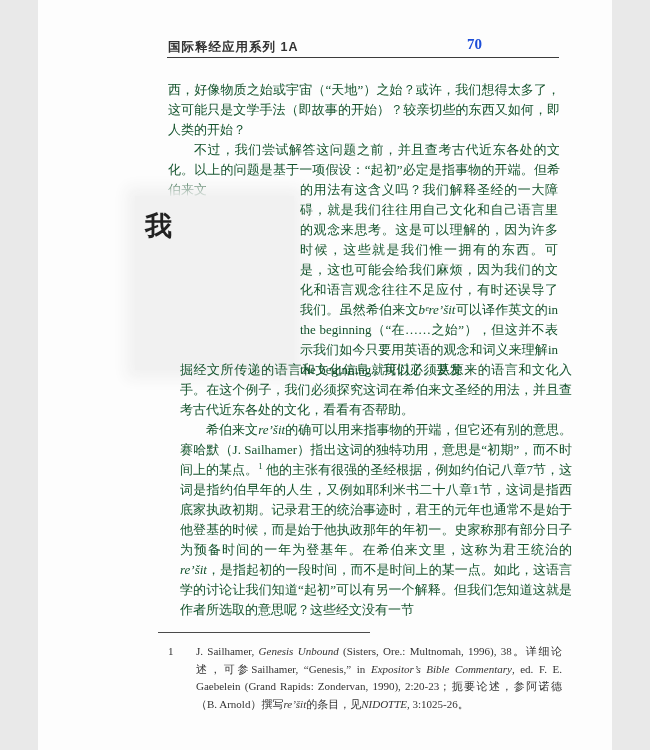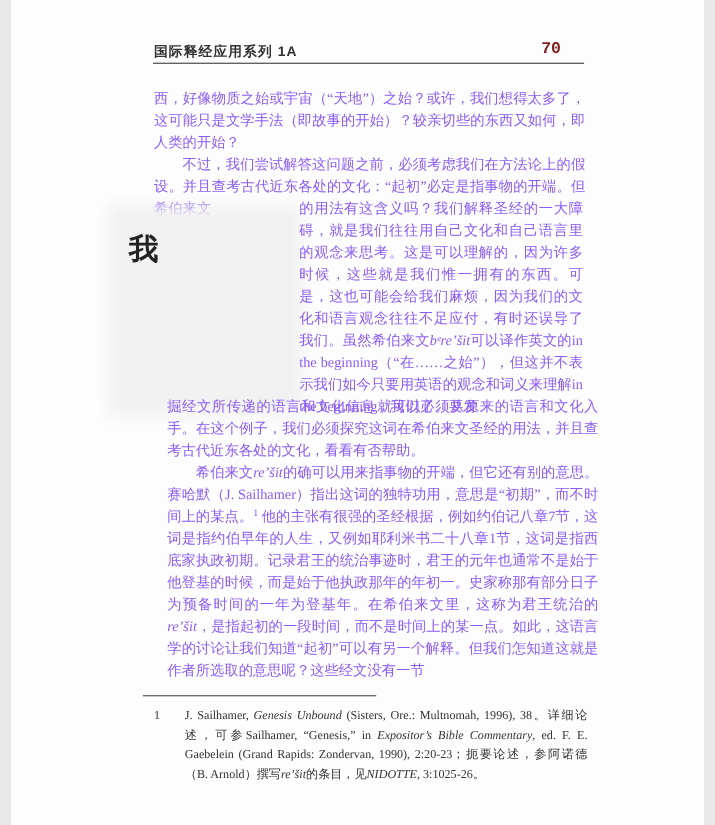--- a/index.html
+++ b/index.html
@@ -1,38 +1,38 @@
 <!DOCTYPE html>
 <html lang="zh-Hans"><head>
 <meta charset="utf-8">
 <style>
   html,body { margin:0; padding:0; }
   body { background:#e9e9e9; font-family:"Liberation Serif", serif; }
   .page {
-    position:relative; width:630px; height:750px; margin:0 auto;
+    position:relative; width:574px; height:750px; margin:0 auto;
     background:var(--page-bg,#fdfdfd); overflow:hidden;
     color:var(--text-color,#2e2e2e);
   }
   
   .header-title {
     position:absolute; left:130px; top:39px; width:260px;
     font-family:"Liberation Sans", sans-serif; font-weight:bold;
     font-size:12.5px; letter-spacing:1px; color:#333;
   }
   .header-page {
     position:absolute; right:130px; top:36px;
-    font-family:Liberation Mono, monospace; font-weight:bold;
-    font-size:15px; color:#7f1d1d;
+    font-family:Liberation Serif, serif; font-weight:bold;
+    font-size:15px; color:#1d4ed8;
   }
   .header-rule {
     position:absolute; left:129px; top:57px; width:392px; height:0;
     border-top:1.6px solid #3c3c3c;
   }
   
-  .block { position:absolute; font-size:13px; line-height:20px; color:#8b5cf6; }
+  .block { position:absolute; font-size:13px; line-height:20px; color:#14532d; }
   .block-a { left:130px; top:80px;  width:392px; }
   .block-b { left:262px; top:180px; width:258px; }
   .block-c { left:130px; top:360px; width:392px;margin-left:12px; }
   .para { margin:0; text-align:justify; }
   .para.ind { text-indent:2em; }
   .block sup { font-size:9px; line-height:0; vertical-align:super; }
   .block i { }
   .block b { font-weight:normal; }
   
   .pullquote {
@@ -66,21 +66,21 @@
 <body>
 
 <div class="page" style="--page-bg: #fdfdfd; --text-color: #2e2e2e; --pullquote-bg: #f1f1f1;">
 
   <div class="header-title">国际释经应用系列  1A</div>
   <div class="header-page">70</div>
   <div class="header-rule"></div>
 
   <div class="block block-a">
     <p class="para">西，好像物质之始或宇宙（“天地”）之始？或许，我们想得太多了，这可能只是文学手法（即故事的开始）？较亲切些的东西又如何，即人类的开始？</p>
-    <p class="para ind">不过，我们尝试解答这问题之前，必须考虑我们在方法论上的假设。并且查考古代近东各处的文化：“起初”必定是指事物的开端。但希伯来文</p>
+    <p class="para ind">不过，我们尝试解答这问题之前，并且查考古代近东各处的文化。以上的问题是基于一项假设：“起初”必定是指事物的开端。但希伯来文</p>
   </div>
 
   <div class="pullquote">
     <span class="dropcap">我</span>
   </div>
 
   <div class="block block-b">
     <p class="para">的用法有这含义吗？我们解释圣经的一大障碍，就是我们往往用自己文化和自己语言里的观念来思考。这是可以理解的，因为许多时候，这些就是我们惟一拥有的东西。可是，这也可能会给我们麻烦，因为我们的文化和语言观念往往不足应付，有时还误导了我们。虽然希伯来文<i>bᵉre’šit</i>可以译作英文的in the beginning（“在……之始”），但这并不表示我们如今只要用英语的观念和词义来理解in the beginning就可以了。要发</p>
   </div>
 

